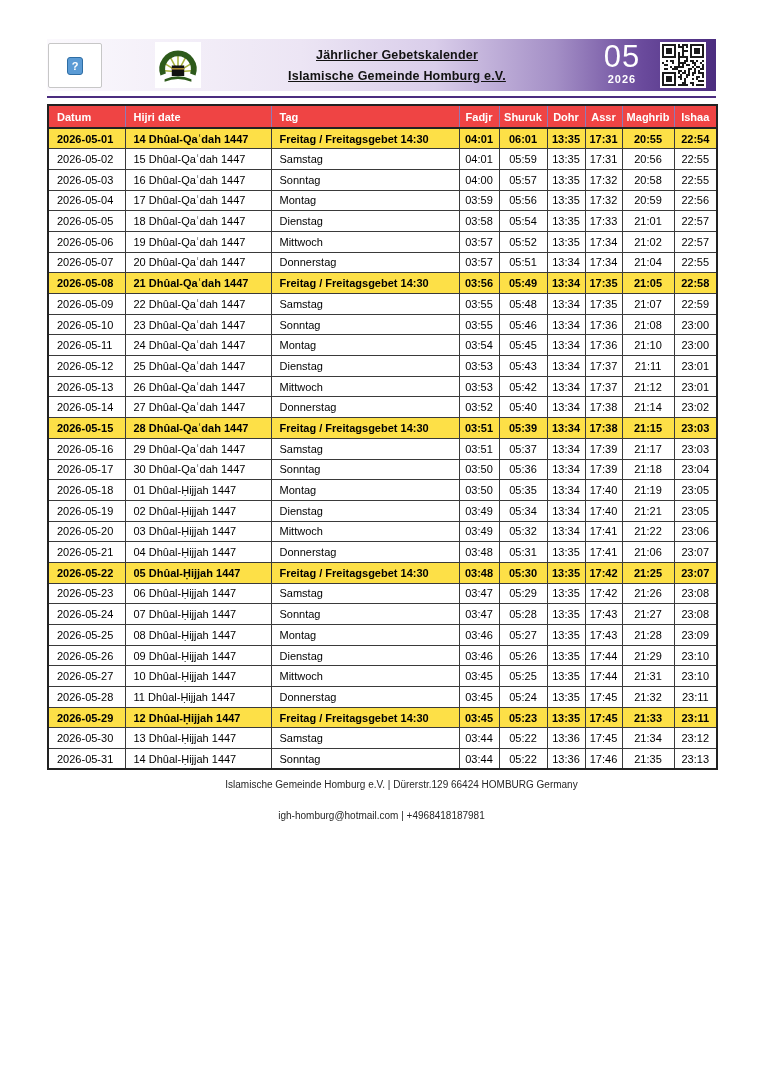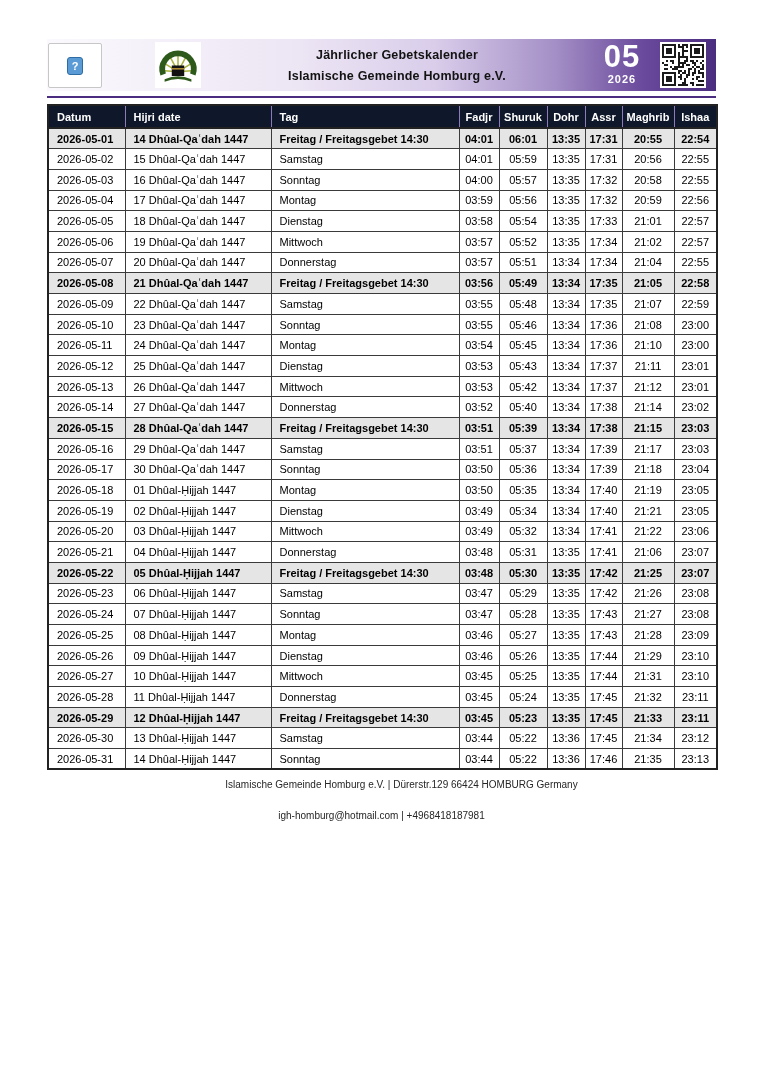--- a/index.html
+++ b/index.html
@@ -22,50 +22,50 @@
     color:#fff; font-size:11px; font-weight:bold; display:flex; align-items:center; justify-content:center;
   }
   .logobox {
     position:absolute; left:108px; top:3px; width:46px; height:46px; background:#fff;
     display:flex; align-items:center; justify-content:center;
   }
   .titles {
     position:absolute; left:160px; top:0; width:380px; height:52px;
     display:flex; flex-direction:column; align-items:center; justify-content:center; gap:7px;
   }
-  .titles div { font-size:12.5px; font-weight:bold; color:#121212; letter-spacing:.2px; }
+  .titles div { font-size:12.5px; font-weight:bold; color:#121212; letter-spacing:.2px;text-decoration:underline; }
   .monthblock {
     position:absolute; right:64px; top:2px; width:60px; text-align:center; color:#fff;
   }
-  .monthblock .m { font-size:31px; font-weight:bold; line-height:31px; letter-spacing:1px; }
+  .monthblock .m { font-size:31px; font-weight:normal; line-height:31px; letter-spacing:1px; }
   .monthblock .y { font-size:11px; font-weight:bold; line-height:15px; letter-spacing:1px; }
   .qrbox { position:absolute; right:10px; top:3px; width:46px; height:46px; background:#fff; padding:2px; }
 
   .rule { position:absolute; left:47px; top:96px; width:669px; height:2px; background:#4b2d7f; }
 
   
   table.cal {
     position:absolute; left:47px; top:104px; width:669px;
     border-collapse:collapse; table-layout:fixed;
     font-size:11px; color:#000; border:2px solid #222;
   }
   .cal th {
-    background:#0f172a; color:#fff; font-weight:bold; height:23px; font-size:11px;
+    background:#ef4444; color:#fff; font-weight:bold; height:23px; font-size:11px;
     border-left:1px solid #8d7ab8; border-right:1px solid #8d7ab8;
     border-top:2px solid #222; border-bottom:2px solid #222;
     text-align:center; overflow:hidden; white-space:nowrap;
   }
   .cal th.l { text-align:left; padding-left:8px; }
   .cal td {
     height:20.7px; border:1px solid #3a3a3a; background:#fff;
     white-space:nowrap; overflow:hidden; padding:0 2px;
   }
   .cal td.l { text-align:left; padding-left:8px; }
   .cal td.t { text-align:center; }
-  .cal tr.friday td { background:#e5e5e5; font-weight:bold; }
+  .cal tr.friday td { background:#fde047; font-weight:bold; }
 
   
   .footer { position:absolute; left:0; top:779px; width:763px; text-align:center; color:#262626; }
   .footer .f1 { font-size:10px;padding-left:40px; }
   .footer .f2 { font-size:10px; margin-top:20px; }
 </style>
 </head>
 <body>
 
 <div class="page">

